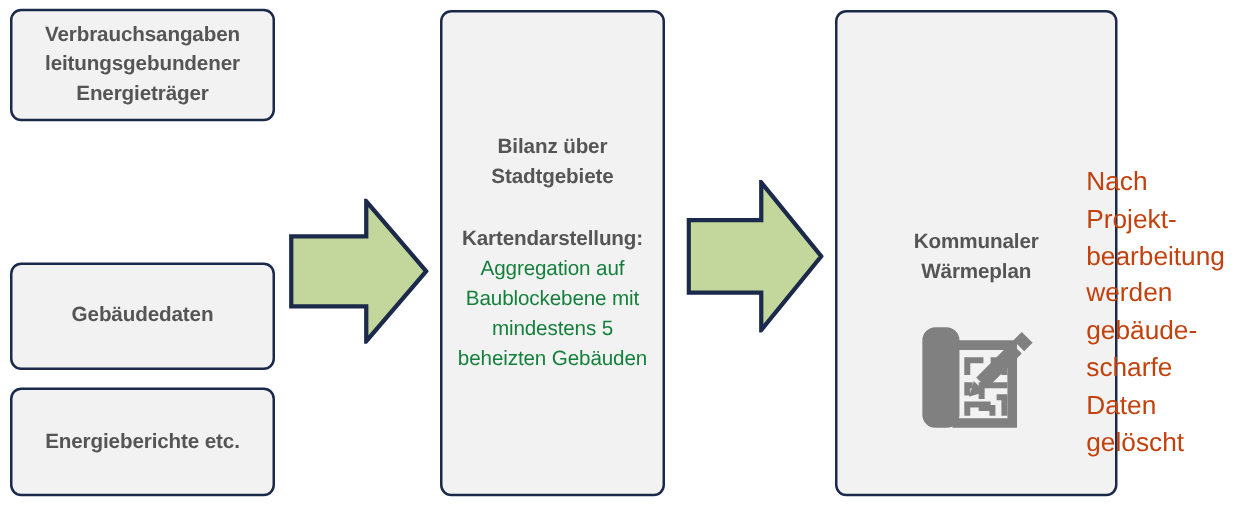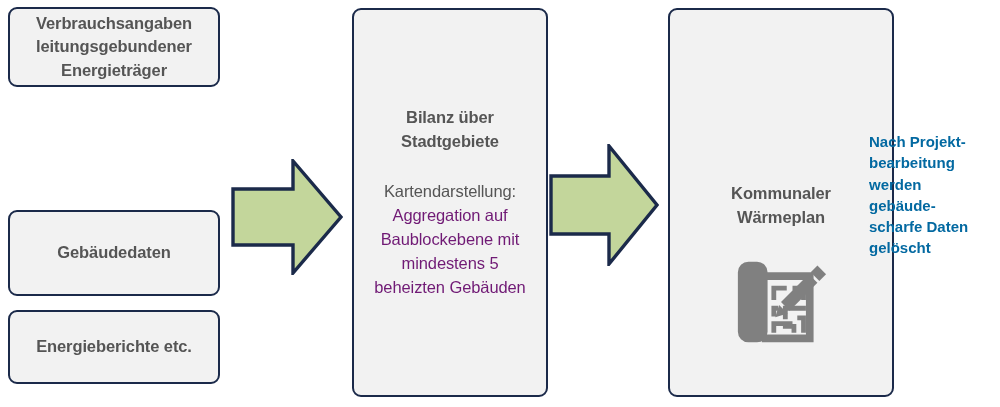--- a/index.html
+++ b/index.html
@@ -32,51 +32,51 @@
     text-align: center;
     color: #555555;
     font-weight: bold;
     font-size: 16.5px;
     line-height: 1.42;
     letter-spacing: -0.1px;
   }
 
   
   .input-box { left: 8px; width: 212px; }
-  #src-0 { top: 7px;   height: 80px; }
+  #src-0 { top: 7px;   height: 90px; }
   #src-1 { top: 110px; height: 88px; }
   #src-2 { top: 210px; height: 86px; }
-  #src-3 { top: 310px; height: 74px; }
+  #src-3 { top: 310px; height: 87px; }
 
   
   #process-box {
     left: 352px;
     top: 8px;
-    width: 196px;
+    width: 180px;
     height: 389px;
     justify-content: flex-start;
     padding: 0 6px;
   }
   .proc-title {
     margin-top: 96px;
     font-weight: bold;
     color: #555555;
     font-size: 16.5px;
     line-height: 1.45;
   }
   .proc-sub-head {
     margin-top: 26px;
-    font-weight: normal;
+    font-weight: bold;
     color: #555555;
     font-size: 16.5px;
     line-height: 1.45;
   }
   .proc-sub-body {
     font-weight: normal;
-    color: #701a75;
+    color: #15803d;
     font-size: 16.5px;
     line-height: 1.45;
   }
 
   
   #output-box {
     left: 668px;
     top: 8px;
     width: 226px;
     height: 389px;
@@ -98,23 +98,23 @@
   }
 
   
   .arrow { position: absolute; display: block; }
   #arrow-1 { left: 231px; top: 159px; width: 112px; height: 116px; }
   #arrow-2 { left: 549px; top: 144px; width: 110px; height: 122px; }
 
   
   .note {
     position: absolute;
-    color: #0369a1;
-    font-size: 15px;
-    font-weight: bold;
+    color: #c2410c;
+    font-size: 21px;
+    font-weight: normal;
     line-height: 1.42;
     white-space: pre-line;
   }
   #note-left  { left: 224px; top: 282px; width: 126px; text-align: left; }
   #note-right { left: 869px; top: 131px; width: 126px; text-align: left; }
 </style>
 </head>
 <body>
 
 <div id="canvas">

